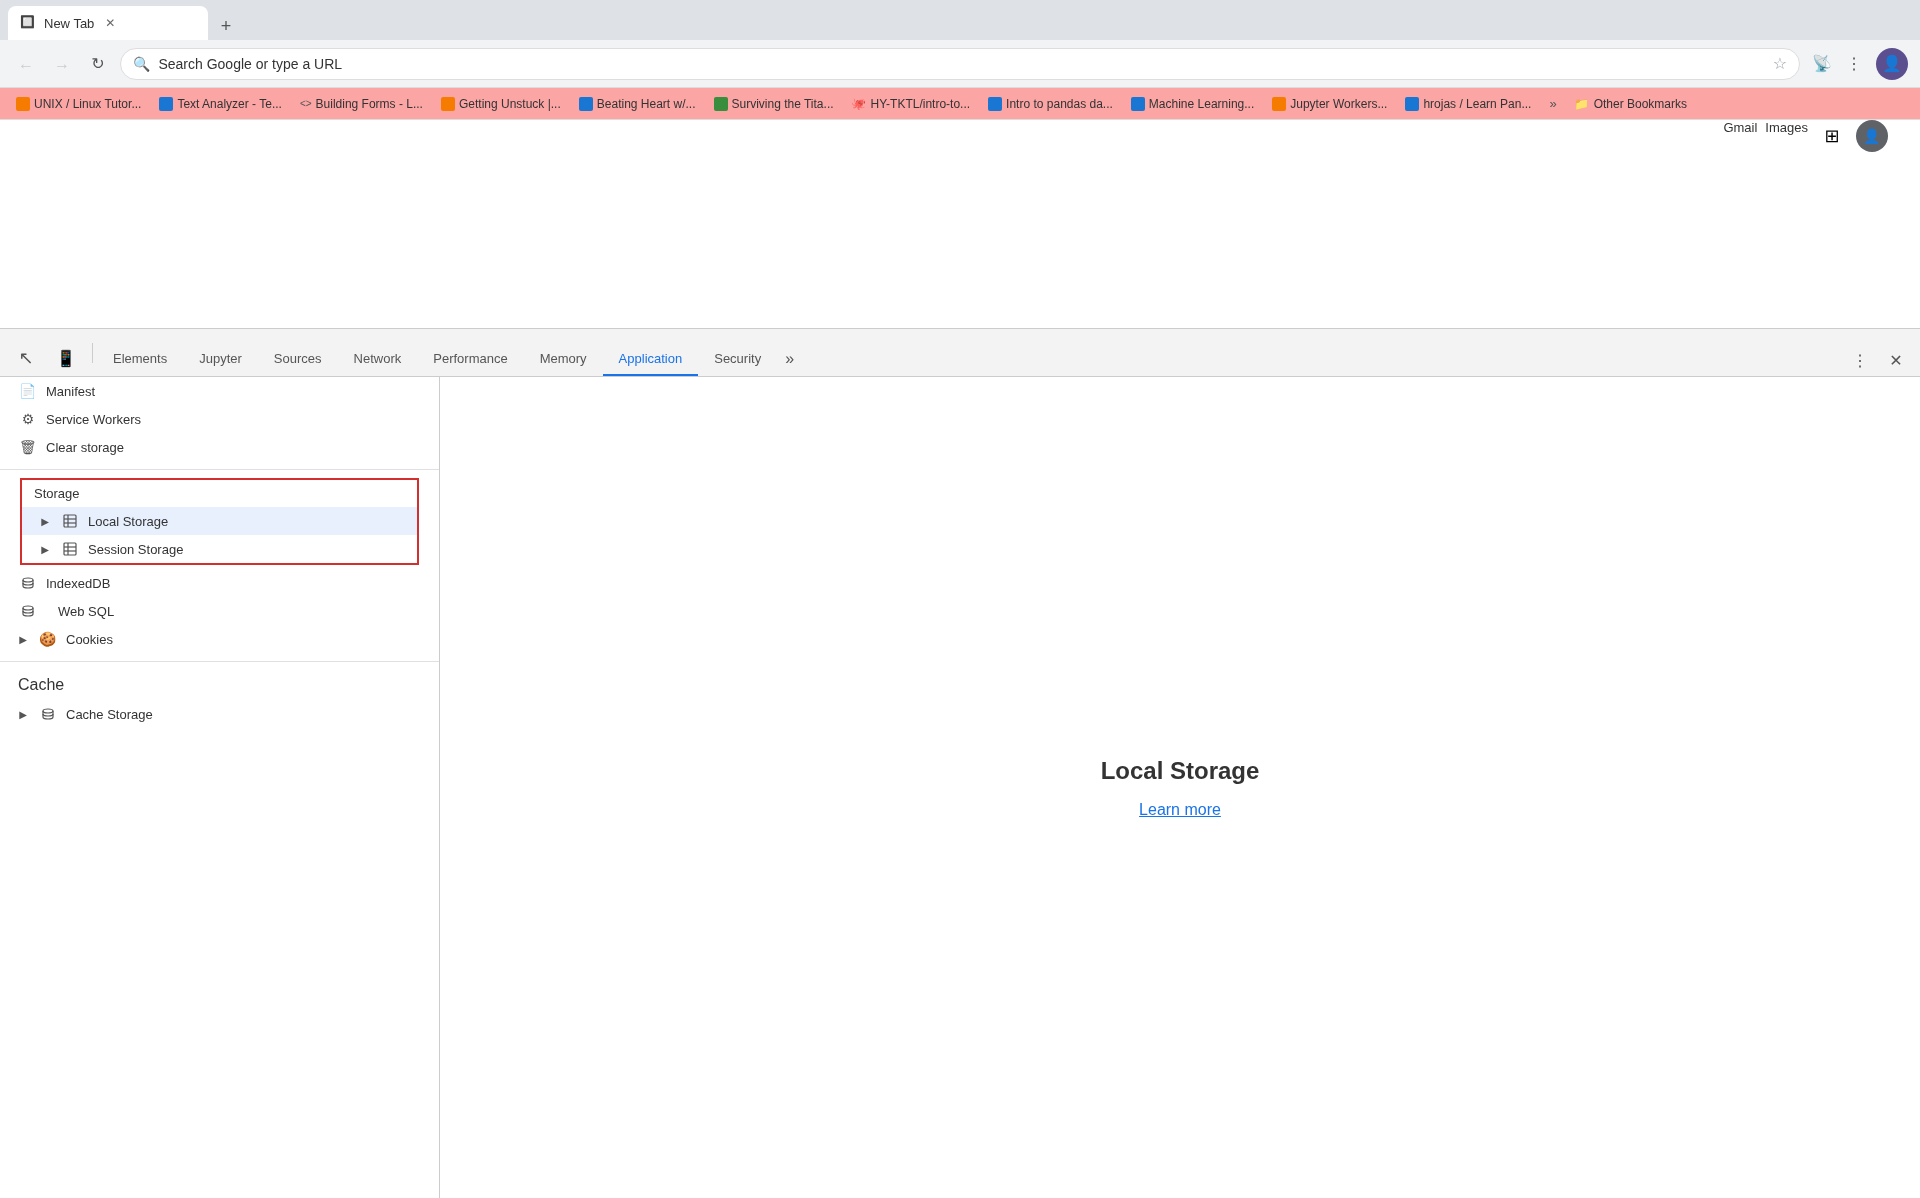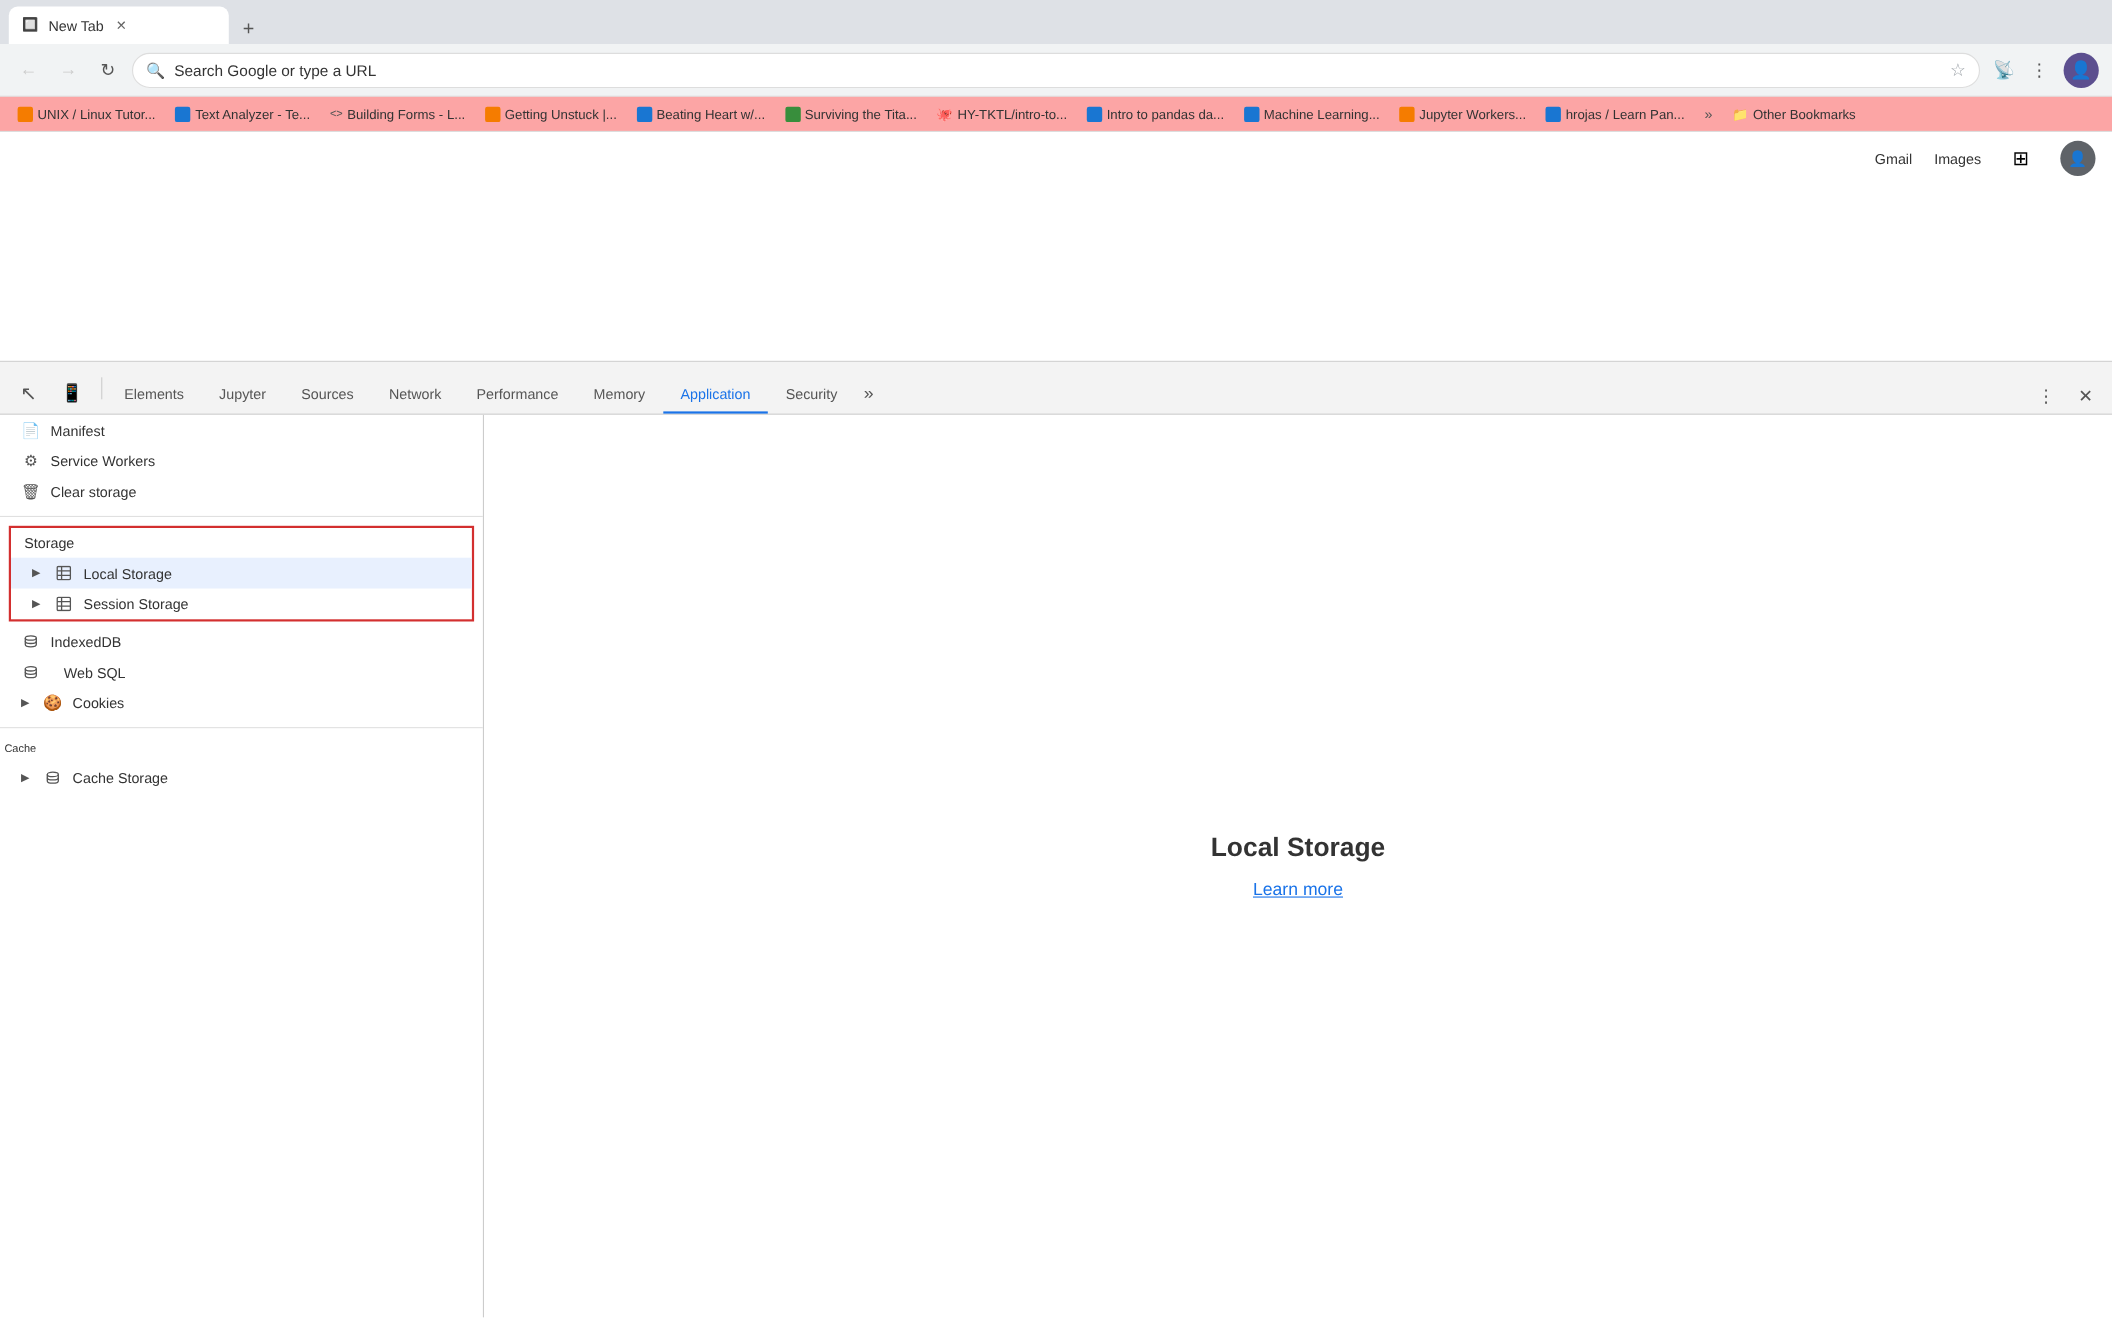--- a/index.html
+++ b/index.html
@@ -33,21 +33,21 @@
     .bookmark-favicon.blue { background: #1976d2; }
     .bookmark-favicon.green { background: #388e3c; }
     .other-bookmarks { display: flex; align-items: center; gap: 4px; padding: 4px 8px; border-radius: 4px; cursor: pointer; color: #333; }
 
     
     .page-content { flex: 1; position: relative; overflow: hidden; }
 
     
     .google-page { width: 100%; height: 100%; background: #fff; display: flex; flex-direction: column; }
 
-    .google-top-bar { height: 48px; display: flex; align-items: center; justify-content: flex-end; padding: 0 15px; gap: 20px; }
+    .google-top-bar { height: 48px; display: flex; justify-content: flex-end; padding: 0 32px; gap: 8px; }
     .top-bar-link { font-size: 13px; color: #333; cursor: pointer; }
     .top-bar-apps { width: 32px; height: 32px; border-radius: 50%; display: flex; align-items: center; justify-content: center; cursor: pointer; }
     .top-bar-avatar { width: 32px; height: 32px; border-radius: 50%; background: #5f6368; display: flex; align-items: center; justify-content: center; color: #fff; font-size: 14px; cursor: pointer; }
 
     .google-center { flex: 1; display: flex; flex-direction: column; align-items: center; justify-content: center; padding-bottom: 100px; }
 
     
     .google-logo { font-size: 72px; font-weight: bold; letter-spacing: -2px; margin-bottom: 24px; }
     .g-blue { color: #4285f4; }
     .g-red { color: #ea4335; }
@@ -257,21 +257,21 @@
             <div class="item-icon">⚙</div>
             <span>Service Workers</span>
           </div>
           <div class="sidebar-item">
             <div class="item-icon">🗑</div>
             <span>Clear storage</span>
           </div>
 
           <div class="sidebar-divider"></div>
 
-          <div style="margin: 4px 8px; border: 2px solid #d32f2f;">
+          <div style="margin: 4px 20px; border: 2px solid #d32f2f;">
             <div style="font-size:13px; color:#333; padding:6px 12px; font-weight:400;">
               <span>Storage</span>
             </div>
 
             <div class="sidebar-item selected" style="padding-left:16px;">
               <div class="expand-arrow">▶</div>
               <div class="item-icon">
                 <svg width="14" height="14" viewBox="0 0 14 14" fill="none">
                   <rect x="1" y="1" width="12" height="12" rx="1" stroke="#555" stroke-width="1.2"></rect>
                   <line x1="1" y1="5" x2="13" y2="5" stroke="#555" stroke-width="1.2"></line>
@@ -317,21 +317,21 @@
             <span>Web SQL</span>
           </div>
           <div class="sidebar-item" style="padding-left:16px;">
             <div class="expand-arrow">▶</div>
             <div class="item-icon">🍪</div>
             <span>Cookies</span>
           </div>
 
           <div class="sidebar-divider"></div>
 
-          <div style="font-size:10px; color:#333; padding:6px 4px; font-weight:400;">
+          <div style="font-size:16px; color:#333; padding:6px 18px; font-weight:400;">
             <span>Cache</span>
           </div>
           <div class="sidebar-item" style="padding-left:16px;">
             <div class="expand-arrow">▶</div>
             <div class="item-icon">
               <svg width="14" height="14" viewBox="0 0 14 14" fill="none">
                 <ellipse cx="7" cy="4" rx="5" ry="2" stroke="#555" stroke-width="1.2"></ellipse>
                 <path d="M2 4 C2 4 2 10 2 10 C2 11.1 4.24 12 7 12 C9.76 12 12 11.1 12 10 C12 10 12 4 12 4" stroke="#555" stroke-width="1.2"></path>
                 <path d="M2 7 C2 8.1 4.24 9 7 9 C9.76 9 12 8.1 12 7" stroke="#555" stroke-width="1.2"></path>
               </svg>

